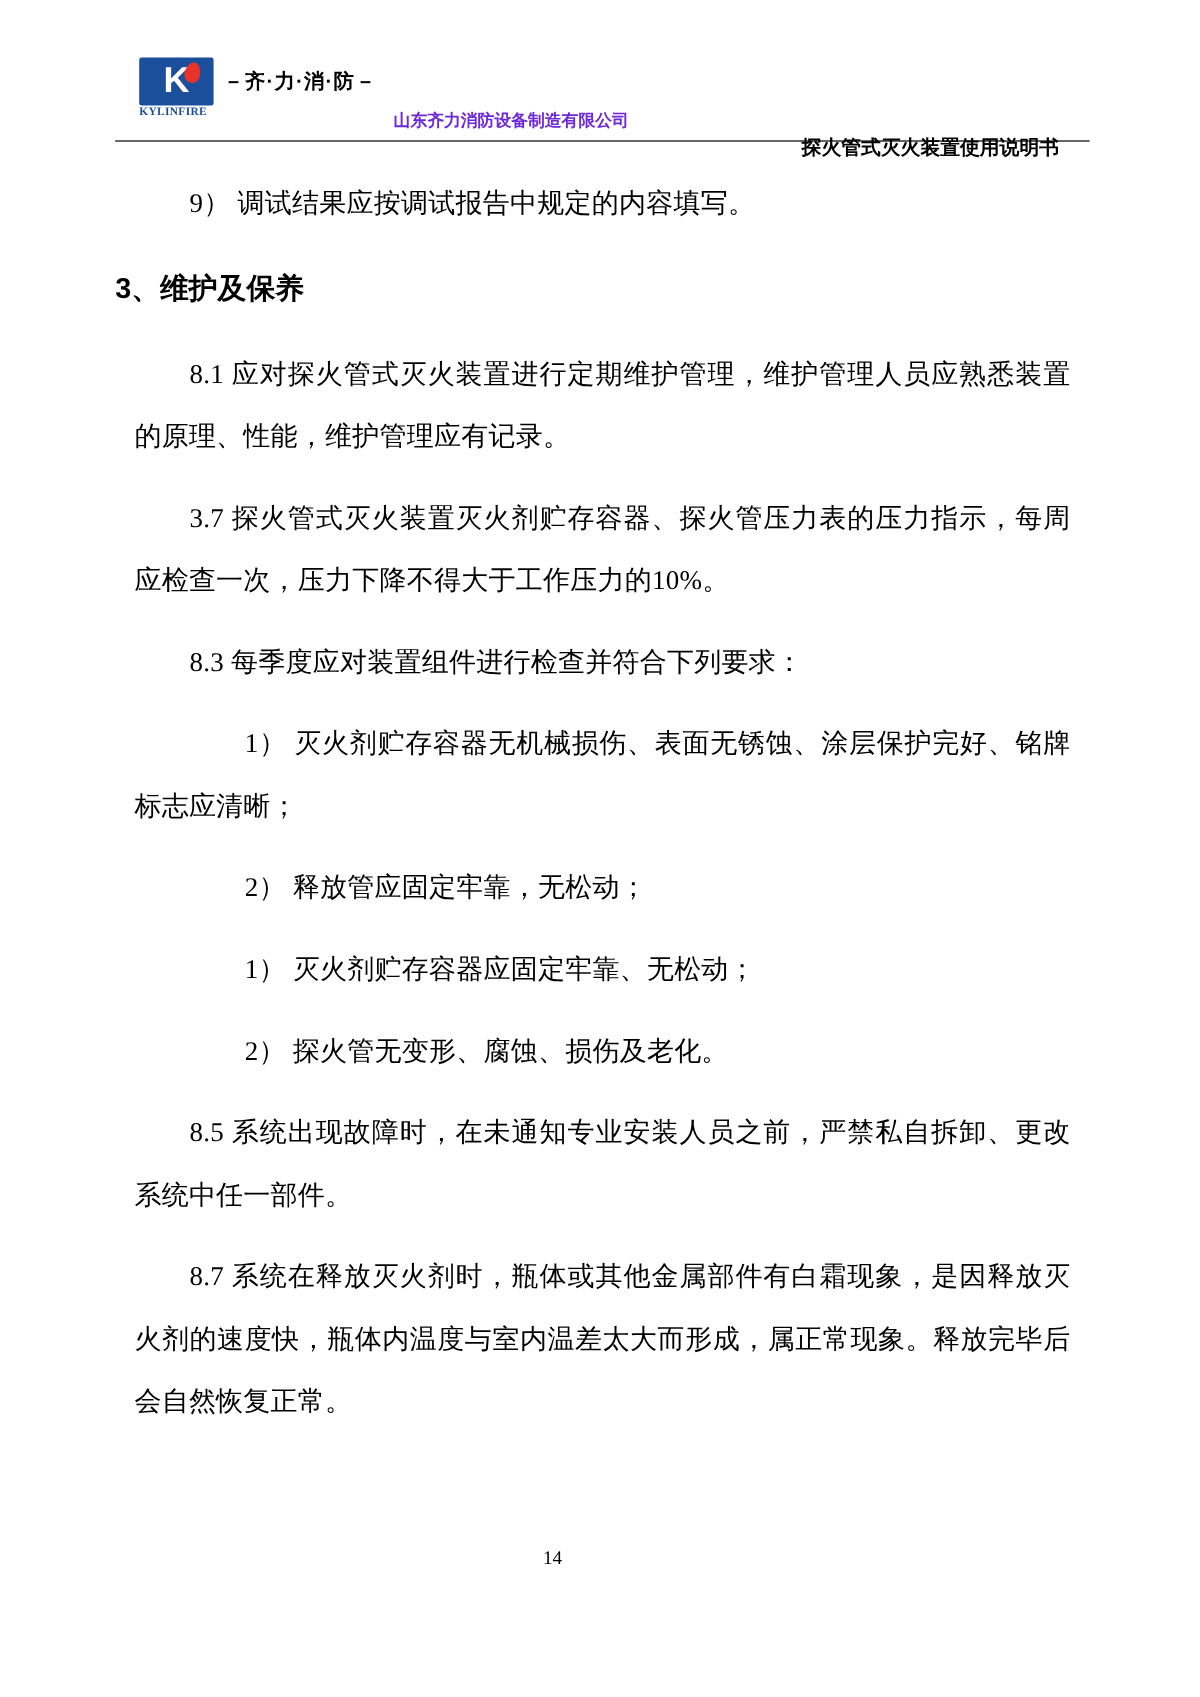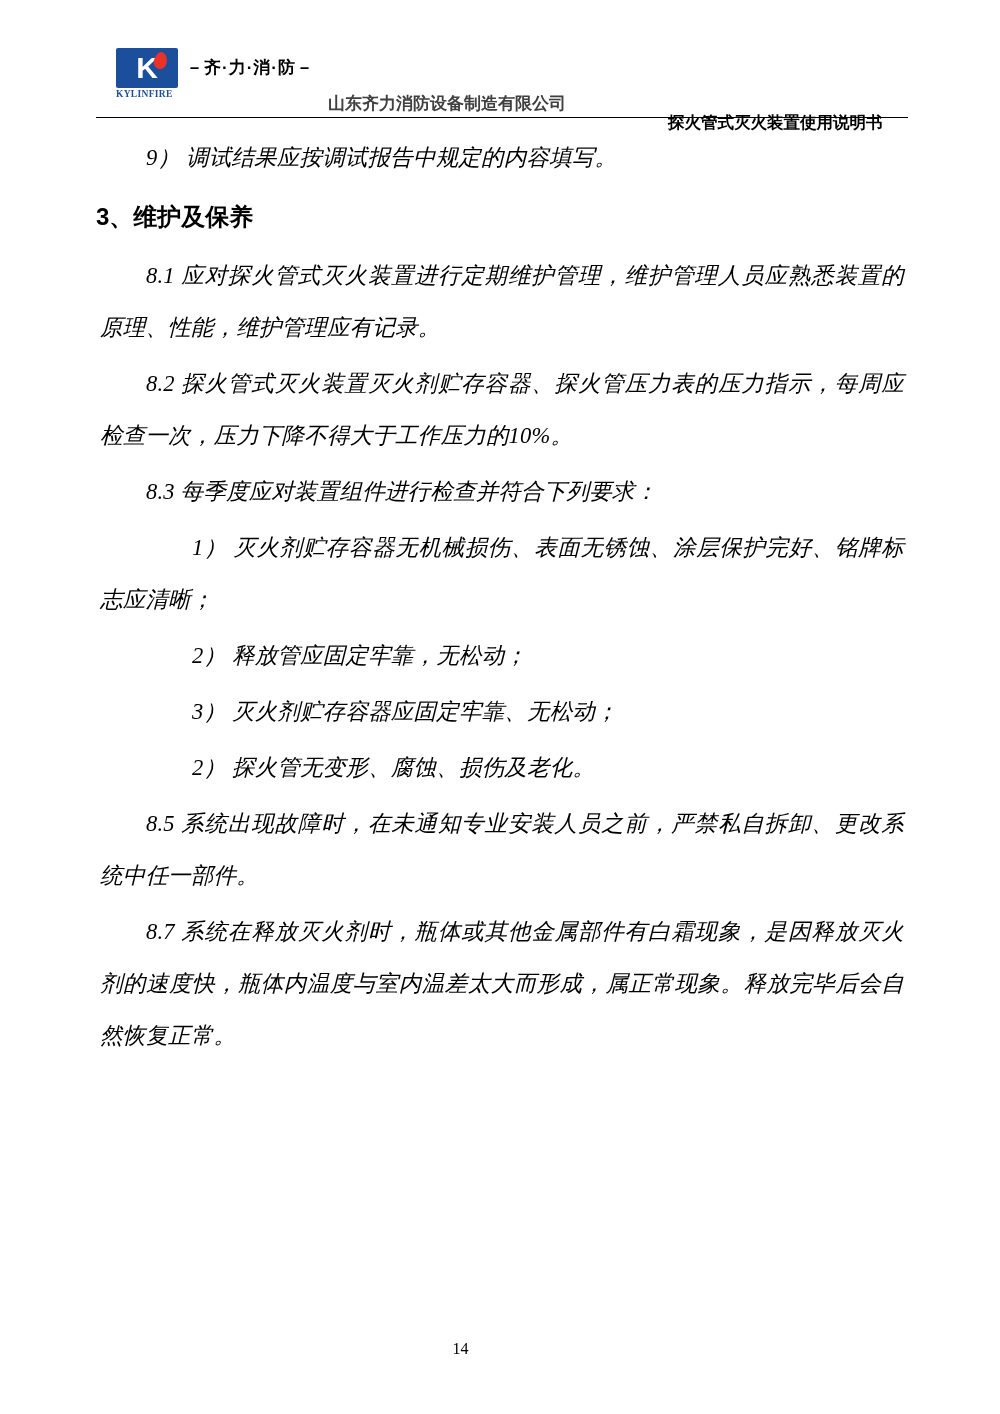--- a/index.html
+++ b/index.html
@@ -106,22 +106,22 @@
     width: 812px;
     height: 0;
     border-top: 1.5px solid #000000;
   }
   .header-company {
     position: absolute;
     left: 232px;
     top: 46px;
     font-family: "Liberation Sans", sans-serif;
     font-weight: bold;
-    font-size: 17px;
-    color: #404040;
+    font-size: 14px;
+    color: #6d28d9;
     white-space: nowrap;
   }
   .header-doc {
     position: absolute;
     left: 572px;
     top: 46px;
     font-family: "Liberation Sans", sans-serif;
     font-weight: bold;
     font-size: 16.5px;
     color: #000000;
@@ -133,38 +133,37 @@
   .content {
     position: absolute;
     left: 96px;
     top: 128px;
     width: 812px;
   }
   .para {
     font-size: 22.5px;
     line-height: 52px;
     text-align: justify;
-    margin: 4px;
+    margin: 16px;
     letter-spacing: 0.2px;
-    font-style: italic;
   }
   .indent-1 { text-indent: 46px; }
   .indent-2 { text-indent: 92px; }
   .heading {
     font-size: 24px;
     font-weight: bold;
     line-height: 58px;
     margin: 0;
     font-family: "Liberation Sans", "DejaVu Sans", sans-serif;
   }
 
   .pagenum {
     position: absolute;
     left: 0;
-    top: 1340px;
+    top: 1290px;
     width: 921px;
     text-align: center;
     font-size: 16px;
     font-family: "Liberation Serif", serif;
     color: #000000;
   }
 </style>
 </head>
 <body>
 
@@ -183,25 +182,25 @@
     </div>
     <div class="header-company">山东齐力消防设备制造有限公司</div>
     <div class="header-doc">探火管式灭火装置使用说明书</div>
     <div class="header-rule"></div>
   </div>
 
   <div class="content">
     <p class="para indent-1">9） 调试结果应按调试报告中规定的内容填写。</p>
     <p class="heading">3、维护及保养</p>
     <p class="para indent-1">8.1 应对探火管式灭火装置进行定期维护管理，维护管理人员应熟悉装置的原理、性能，维护管理应有记录。</p>
-    <p class="para indent-1">8.2 探火管式灭火装置灭火剂贮存容器、探火管压力表的压力指示，每周应检查一次，压力下降不得大于工作压力的10%。</p>
+    <p class="para indent-1">3.7 探火管式灭火装置灭火剂贮存容器、探火管压力表的压力指示，每周应检查一次，压力下降不得大于工作压力的10%。</p>
     <p class="para indent-1">8.3 每季度应对装置组件进行检查并符合下列要求：</p>
     <p class="para indent-2">1） 灭火剂贮存容器无机械损伤、表面无锈蚀、涂层保护完好、铭牌标志应清晰；</p>
     <p class="para indent-2">2） 释放管应固定牢靠，无松动；</p>
-    <p class="para indent-2">3） 灭火剂贮存容器应固定牢靠、无松动；</p>
+    <p class="para indent-2">1） 灭火剂贮存容器应固定牢靠、无松动；</p>
     <p class="para indent-2">2） 探火管无变形、腐蚀、损伤及老化。</p>
     <p class="para indent-1">8.5 系统出现故障时，在未通知专业安装人员之前，严禁私自拆卸、更改系统中任一部件。</p>
     <p class="para indent-1">8.7 系统在释放灭火剂时，瓶体或其他金属部件有白霜现象，是因释放灭火剂的速度快，瓶体内温度与室内温差太大而形成，属正常现象。释放完毕后会自然恢复正常。</p>
   </div>
 
   <div class="pagenum">14</div>
 
 </div>
 
 </body></html>

